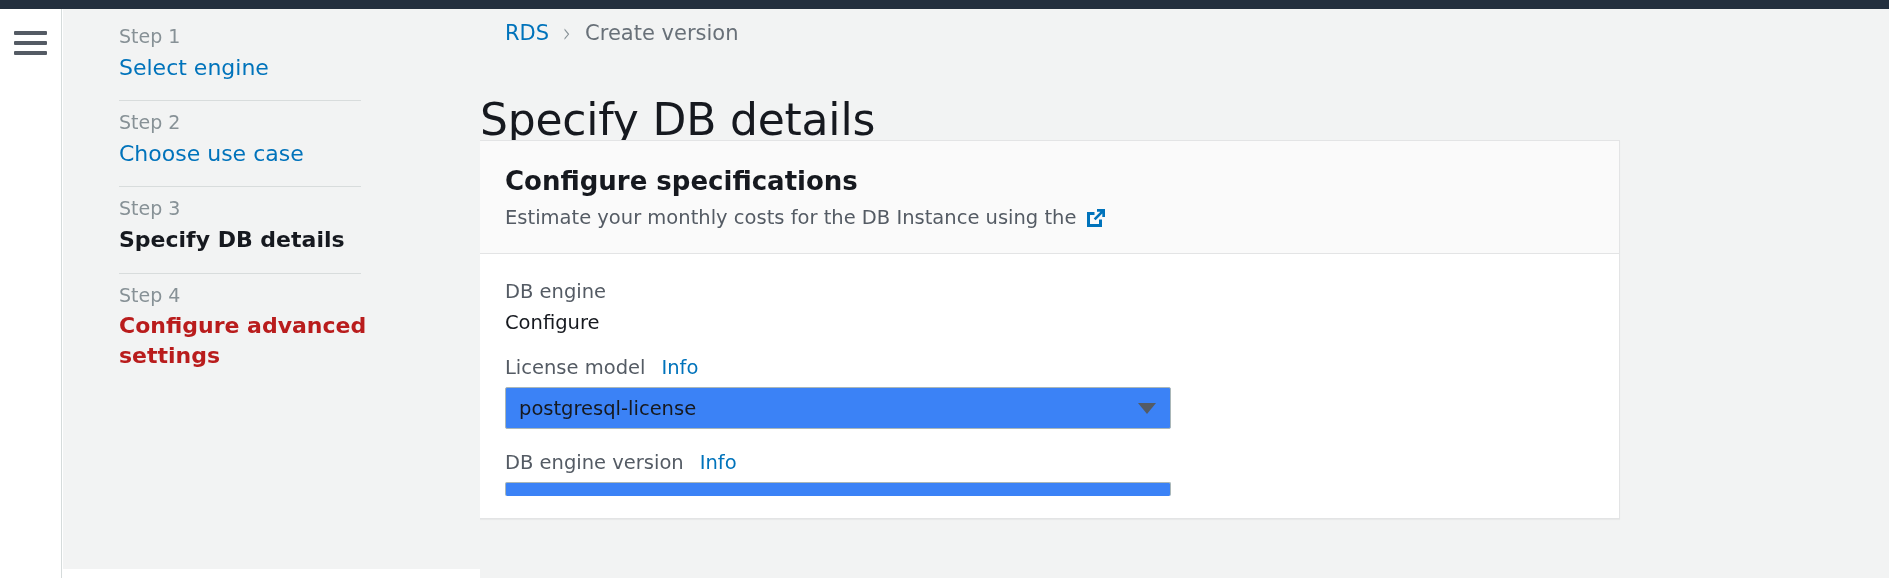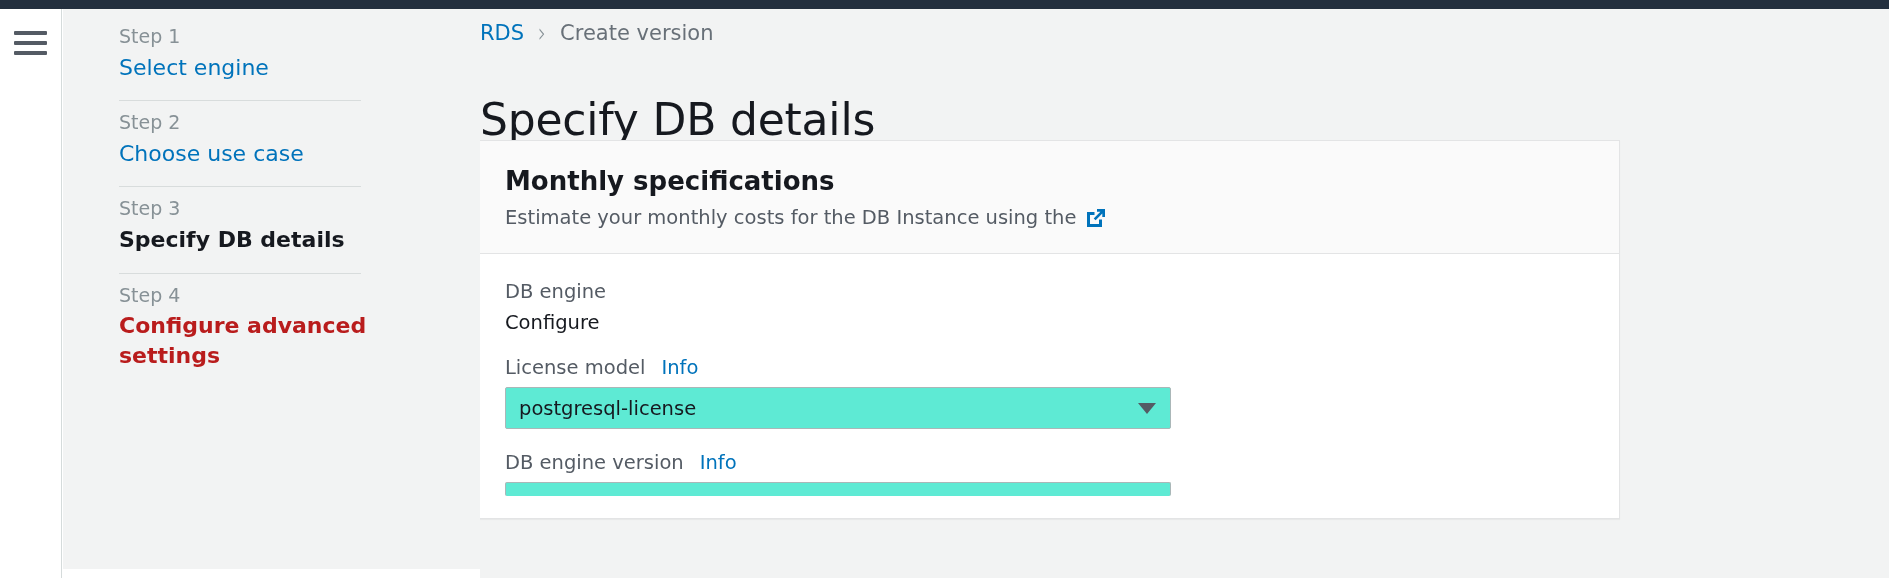--- a/index.html
+++ b/index.html
@@ -104,20 +104,21 @@
     top: 12px;
     left: 0px;
     display: flex;
     align-items: center;
     gap: 14px;
     font-size: 21px;
   }
   .crumb-link {
     color: #0073bb;
     cursor: pointer;
+    margin-left: 25px;
   }
   .crumb-sep {
     color: #879196;
     font-size: 20px;
     line-height: 1;
     transform: scaleY(1.35);
     font-weight: 300;
   }
   .crumb-current {
     color: #687078;
@@ -196,21 +197,21 @@
   .info-link {
     color: #0073bb;
     font-size: 19.5px;
     cursor: pointer;
   }
   .select {
     width: 666px;
     height: 42px;
     border: 1px solid #aab7b8;
     border-radius: 2px;
-    background: #5eead4;
+    background: #3b82f6;
     display: flex;
     align-items: center;
     justify-content: space-between;
     padding: 0 14px 0 13px;
     box-sizing: border-box;
     font-size: 19.5px;
     color: #16191f;
     cursor: pointer;
   }
   .caret {
@@ -271,21 +272,21 @@
     <span class="crumb-link">RDS</span>
     <span class="crumb-sep">›</span>
     <span class="crumb-current">Create version</span>
   </div>
 
   <h1 class="page-title">Specify DB details</h1>
 
   <div class="panel">
 
     <div class="panel-header">
-      <div class="panel-title">Monthly specifications</div>
+      <div class="panel-title">Configure specifications</div>
       <div class="panel-desc">
         <span>Estimate your monthly costs for the DB Instance using the</span>
         <span class="ext-icon">
           <svg width="22" height="22" viewBox="0 0 22 22">
             <path d="M2 5 L2 20 L17 20 L17 12.5 L14 12.5 L14 17 L5 17 L5 8 L9.5 8 L9.5 5 Z" fill="#0073bb"></path>
             <path d="M12 2 L20 2 L20 10 L17.3 10 L17.3 6.6 L10.6 13.3 L8.7 11.4 L15.4 4.7 L12 4.7 Z" fill="#0073bb"></path>
           </svg>
         </span>
       </div>
     </div>

